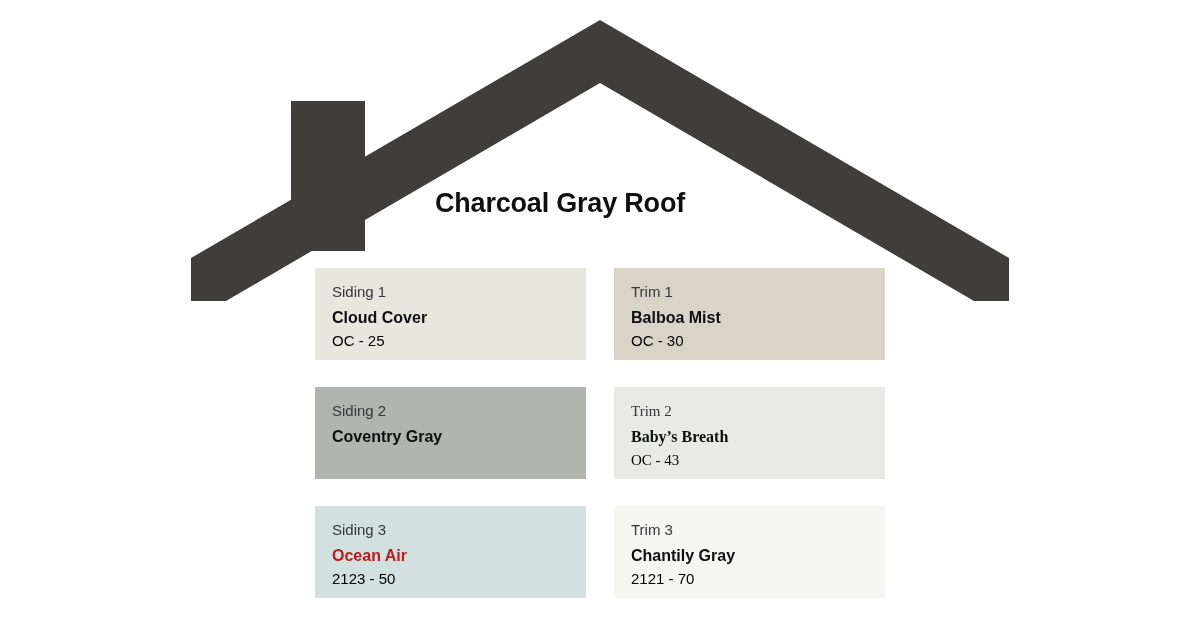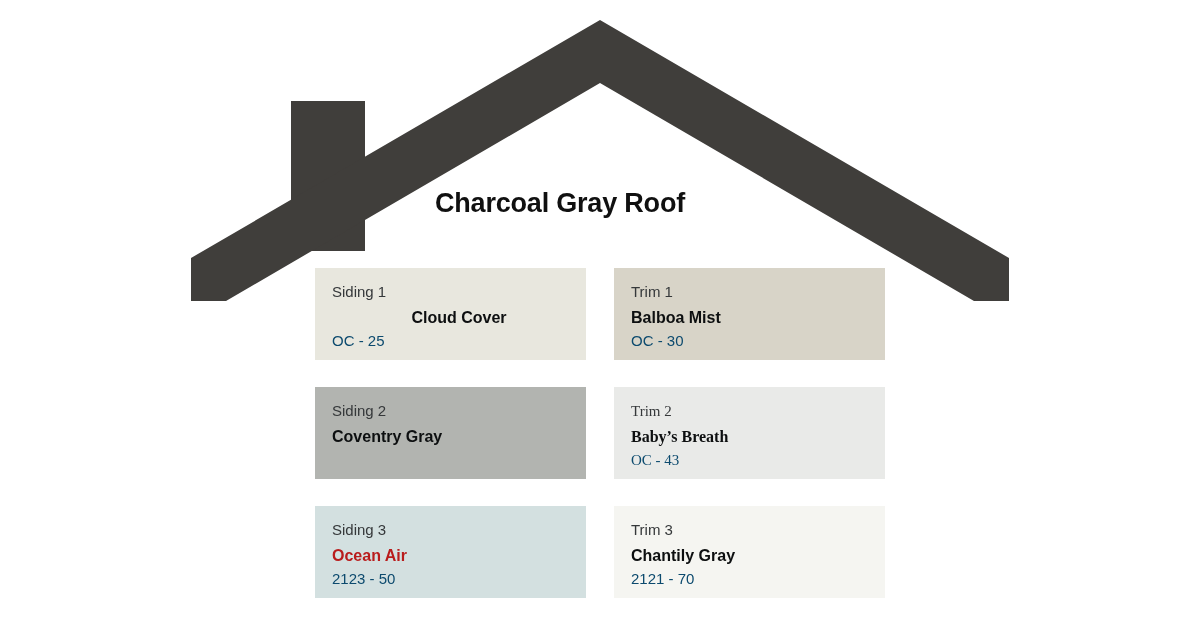--- a/index.html
+++ b/index.html
@@ -79,21 +79,21 @@
     font-size: 16px;
     font-weight: bold;
     color: #0d0f10;
     line-height: 21px;
     margin: 0 0 3px 0;
     white-space: nowrap;
   }
 
   .swatch-code {
     font-size: 15px;
-    color: #0c4a6e;
+    color: #000000;
     line-height: 20px;
     margin: 0;
     white-space: nowrap;
   }
 </style>
 </head>
 <body style="background: rgb(255, 255, 255);">
 
 <div id="scene">
 
@@ -103,21 +103,21 @@
 
     <polygon id="roof-band" points="600,20 1009,258 1009,301 974,301 600,83 226,301 191,301 191,258" fill="#403e3b"></polygon>
   </svg>
 
   <div id="roof-title">Charcoal Gray Roof</div>
 
   <div id="swatch-grid">
 
     <div class="swatch" style="background: rgb(232, 231, 222);">
       <p class="swatch-role">Siding 1</p>
-      <p class="swatch-name" style="color: rgb(13, 15, 16); text-align: center;">Cloud Cover</p>
+      <p class="swatch-name" style="color: rgb(13, 15, 16);">Cloud Cover</p>
       <p class="swatch-code">OC - 25</p>
     </div>
 
     <div class="swatch" style="background: rgb(216, 212, 200);">
       <p class="swatch-role">Trim 1</p>
       <p class="swatch-name" style="color: rgb(13, 15, 16);">Balboa Mist</p>
       <p class="swatch-code">OC - 30</p>
     </div>
 
     <div class="swatch" style="background: rgb(178, 180, 176);">

